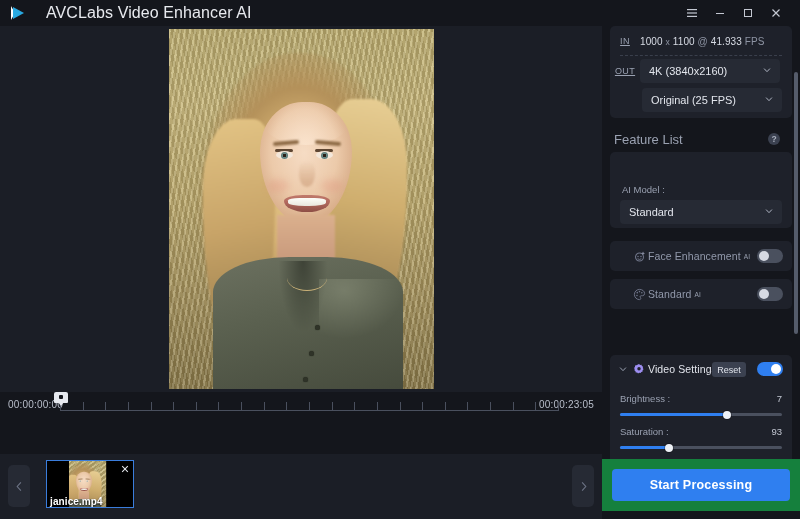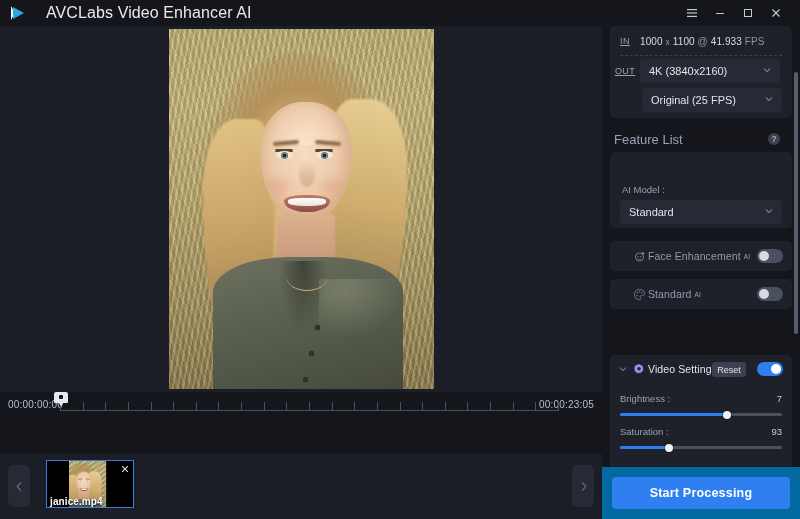--- a/index.html
+++ b/index.html
@@ -305,21 +305,21 @@
     width:8px; height:8px; border-radius:50%; background:#eef1f6;
     box-shadow:0 0 0 1px rgba(0,0,0,.25);
   }
 
   .panel-scrollbar {
     position:absolute; right:2px; top:46px; width:4px; height:262px;
     border-radius:2px; background:#555c6b;
   }
 
   .start-wrap {
-    position:absolute; left:0; bottom:0; width:198px; height:52px; background:#0369a1;
+    position:absolute; left:0; bottom:8px; width:198px; height:52px; background:#15803d;
   }
   .start-btn {
     position:absolute; left:10px; top:10px; width:178px; height:32px;
     background:#2f7ff0; border-radius:4px; color:#fff;
     font-size:12.5px; font-weight:bold; letter-spacing:.2px;
     display:flex; align-items:center; justify-content:center;
   }
   .divider-col {
     position:absolute; left:602px; top:26px; width:6px; height:493px; background:#14161c;
   }

